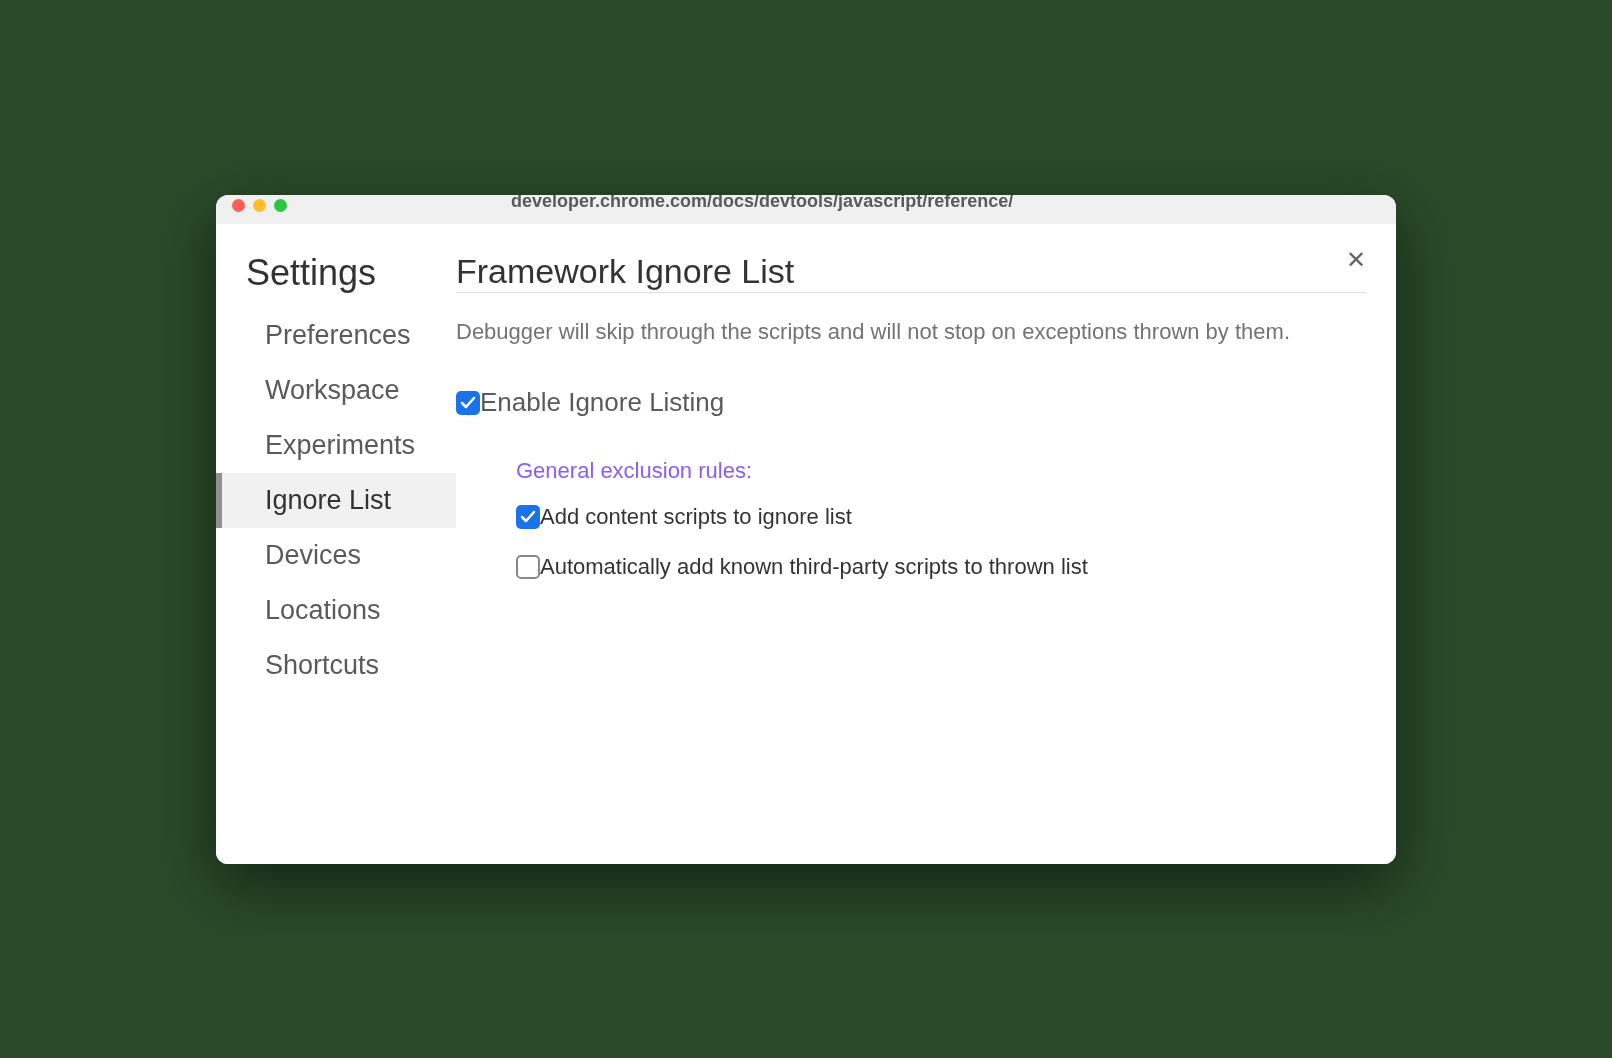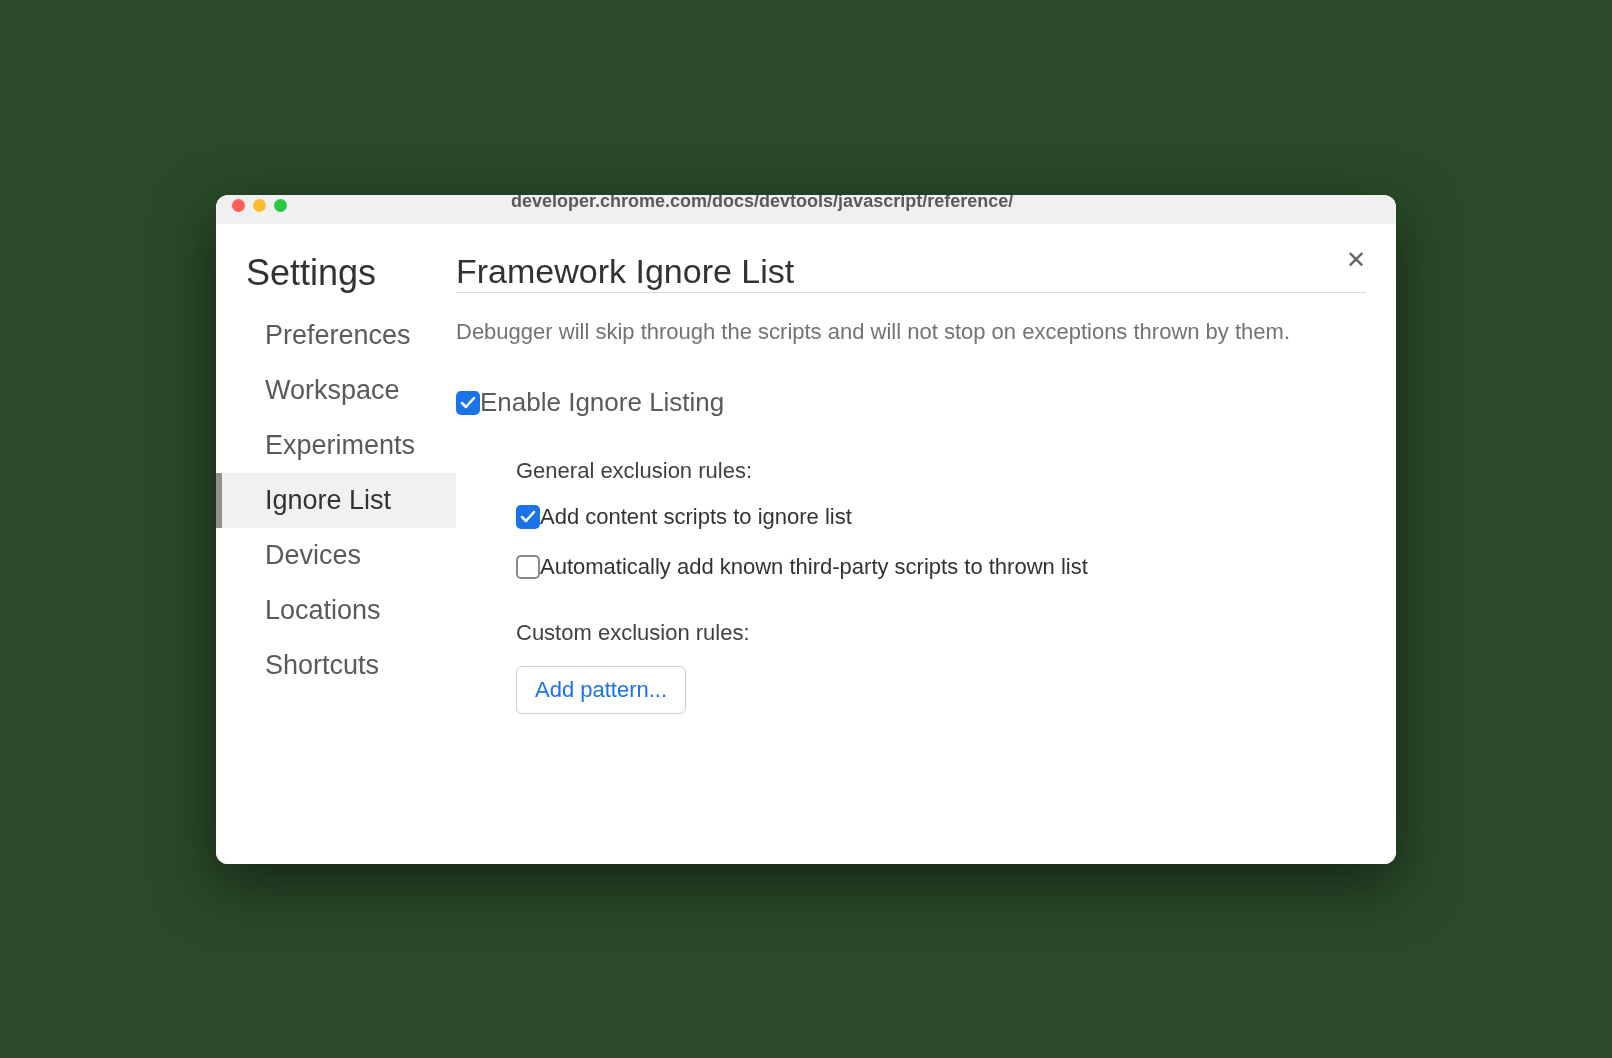--- a/index.html
+++ b/index.html
@@ -140,21 +140,21 @@
     .checkbox-label {
       font-size: 22px;
       color: #333;
     }
     .section-indent {
       padding-left: 60px;
       margin-top: 40px;
     }
     .section-heading {
       font-size: 22px;
-      color: #404040;
+      color: #8b5cf6;
       margin-bottom: 20px;
     }
     .checkbox-row.sub {
       margin-bottom: 24px;
     }
     .btn {
       display: inline-block;
       border: 1px solid #ccc;
       border-radius: 6px;
       padding: 10px 18px;
@@ -218,19 +218,15 @@
           </div>
           <span class="checkbox-label">Add content scripts to ignore list</span>
         </div>
 
         <div class="checkbox-row sub">
           <div class="checkbox unchecked"></div>
           <span class="checkbox-label">Automatically add known third-party scripts to thrown list</span>
         </div>
       </div>
 
-      <div class="section-indent">
-        <div class="section-heading">Custom exclusion rules:</div>
-        <button class="btn">Add pattern...</button>
-      </div>
     </div>
   </div>
 </div>
 
 </body></html>

